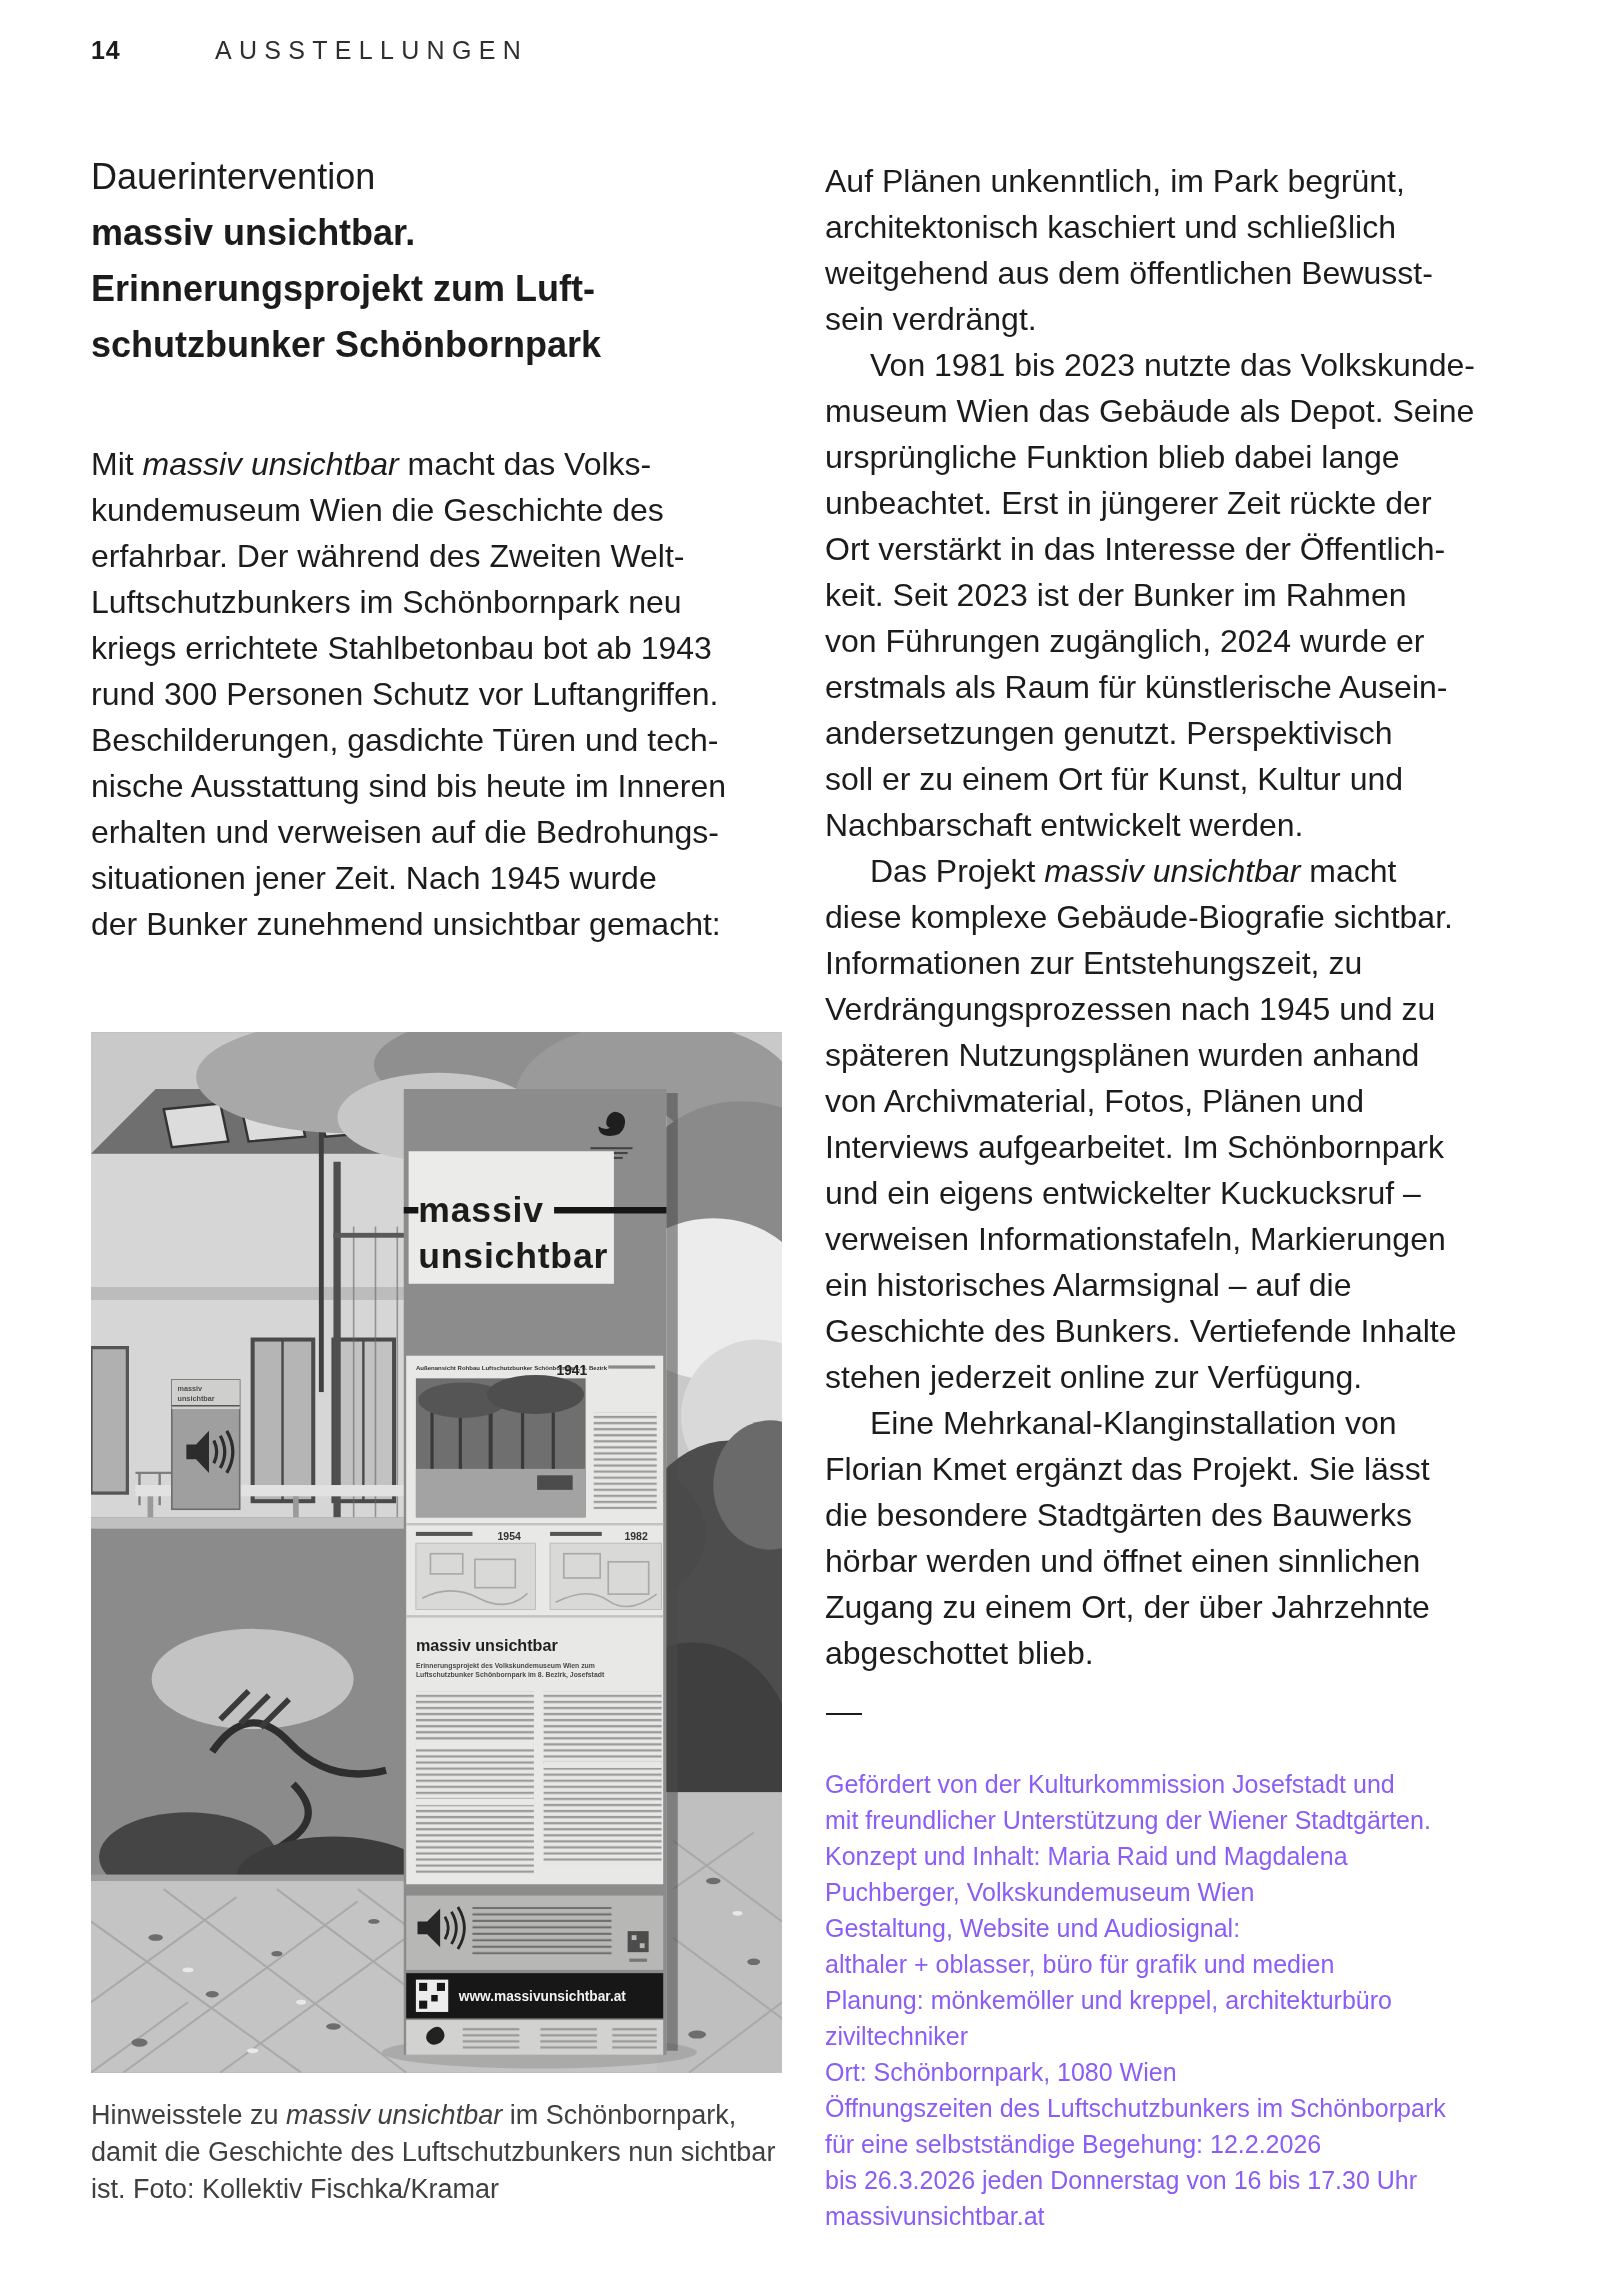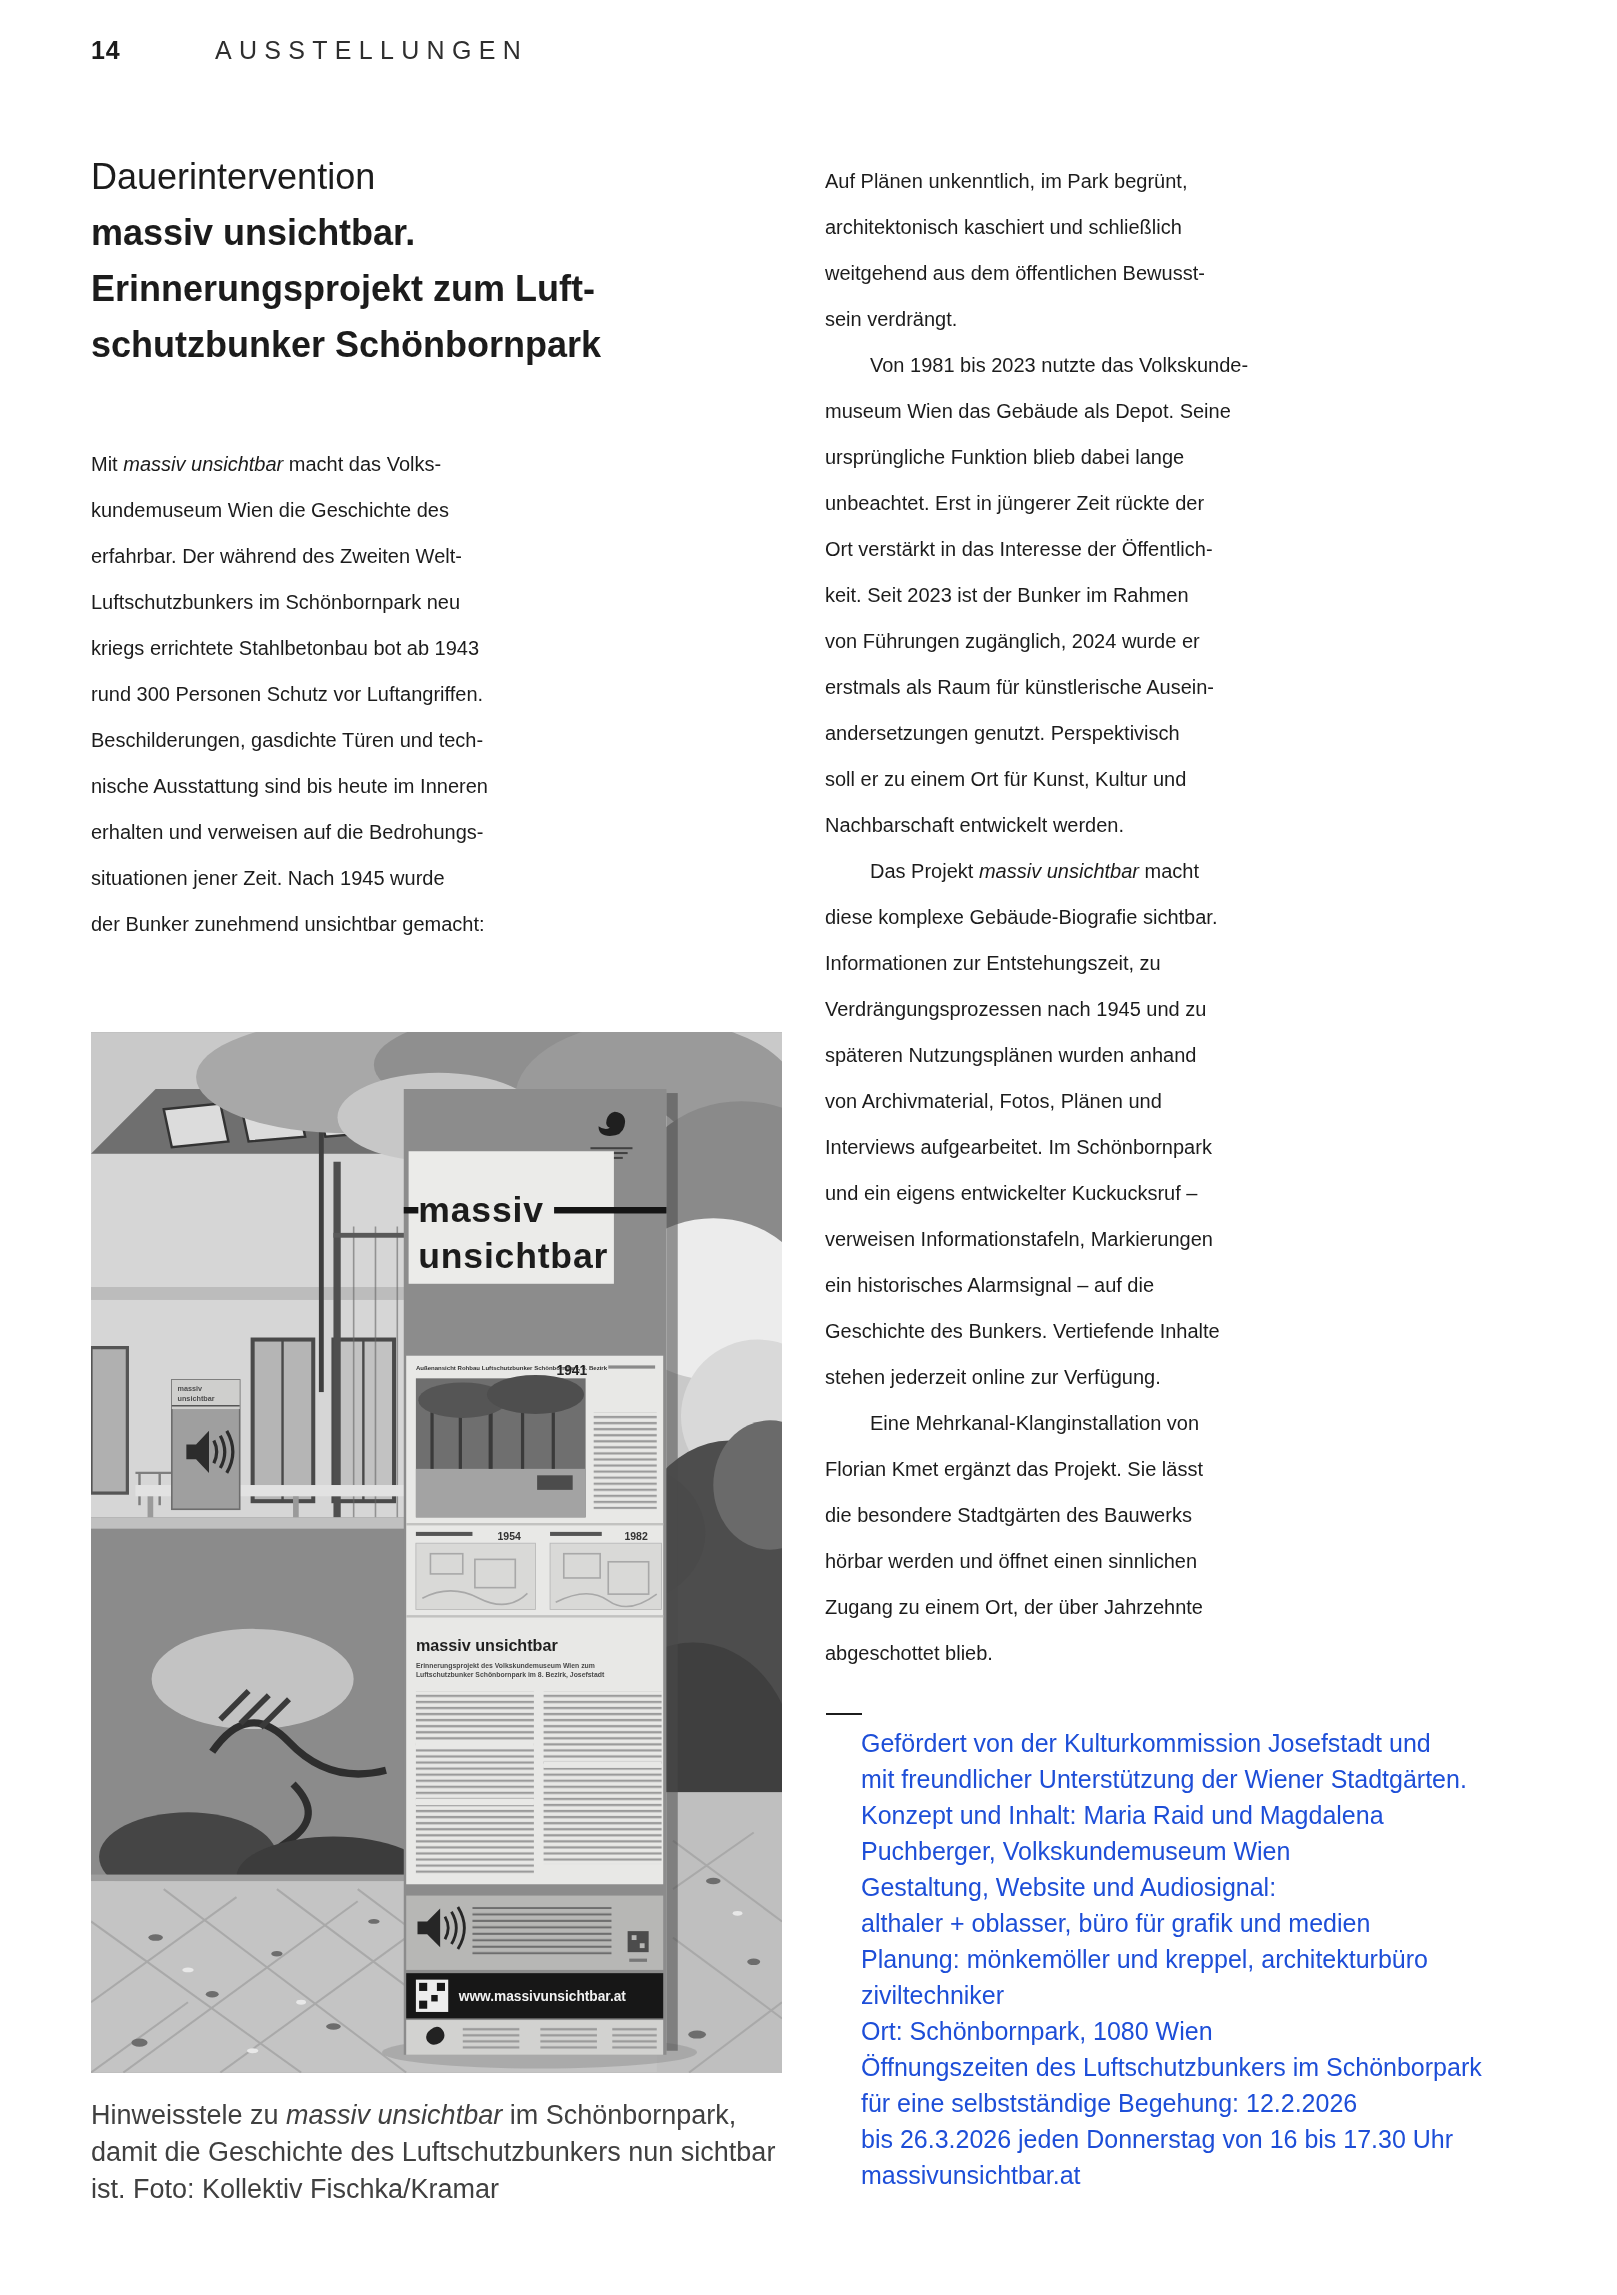--- a/index.html
+++ b/index.html
@@ -6,33 +6,33 @@
   .page{position:relative;width:1617px;height:2295px;background:#ffffff;
         font-family:"Liberation Sans",sans-serif;color:#1c1c1c;overflow:hidden;padding-left:16px;}
   
   .hdr-number{position:absolute;left:91px;top:36px;font-size:25px;font-weight:700;letter-spacing:0.8px;}
   .hdr-section{position:absolute;left:171px;top:36px;font-size:25px;font-weight:400;letter-spacing:7.3px;color:#2e2e2e;margin-left:44px;}
   
   .title{position:absolute;left:91px;top:149px;font-size:36px;line-height:56px;white-space:nowrap;}
   .title .kicker{font-weight:400;}
   .title .tb{font-weight:700;}
   
-  .bodycol{position:absolute;font-size:20px;line-height:46px;white-space:nowrap;}
+  .bodycol{position:absolute;font-size:32px;line-height:46px;white-space:nowrap;}
   #left-body{left:91px;top:441px;}
   #right-body{left:825px;top:158px;}
   .tl em{font-style:italic;}
   .tl.ind{text-indent:45px;}
   
   .photo{position:absolute;left:91px;top:1032px;width:691px;height:1041px;background:#b9b9b9;}
   .photo svg{display:block;}
   
   .caption{position:absolute;left:91px;top:2097px;font-size:27px;line-height:37px;white-space:nowrap;color:#404040;}
   
   .divider{position:absolute;left:826px;top:1713px;width:36px;height:2.4px;background:#1c1c1c;}
-  .credits{position:absolute;left:825px;top:1725px;font-size:25px;line-height:36px;white-space:nowrap;color:#1d4ed8;margin-left:36px;}
+  .credits{position:absolute;left:825px;top:1766px;font-size:25px;line-height:36px;white-space:nowrap;color:#8b5cf6;}
 </style>
 </head>
 <body>
 
 <div class="page">
 
   <div class="hdr-number">14</div>
   <div class="hdr-section">AUSSTELLUNGEN</div>
 
   <div class="title">

